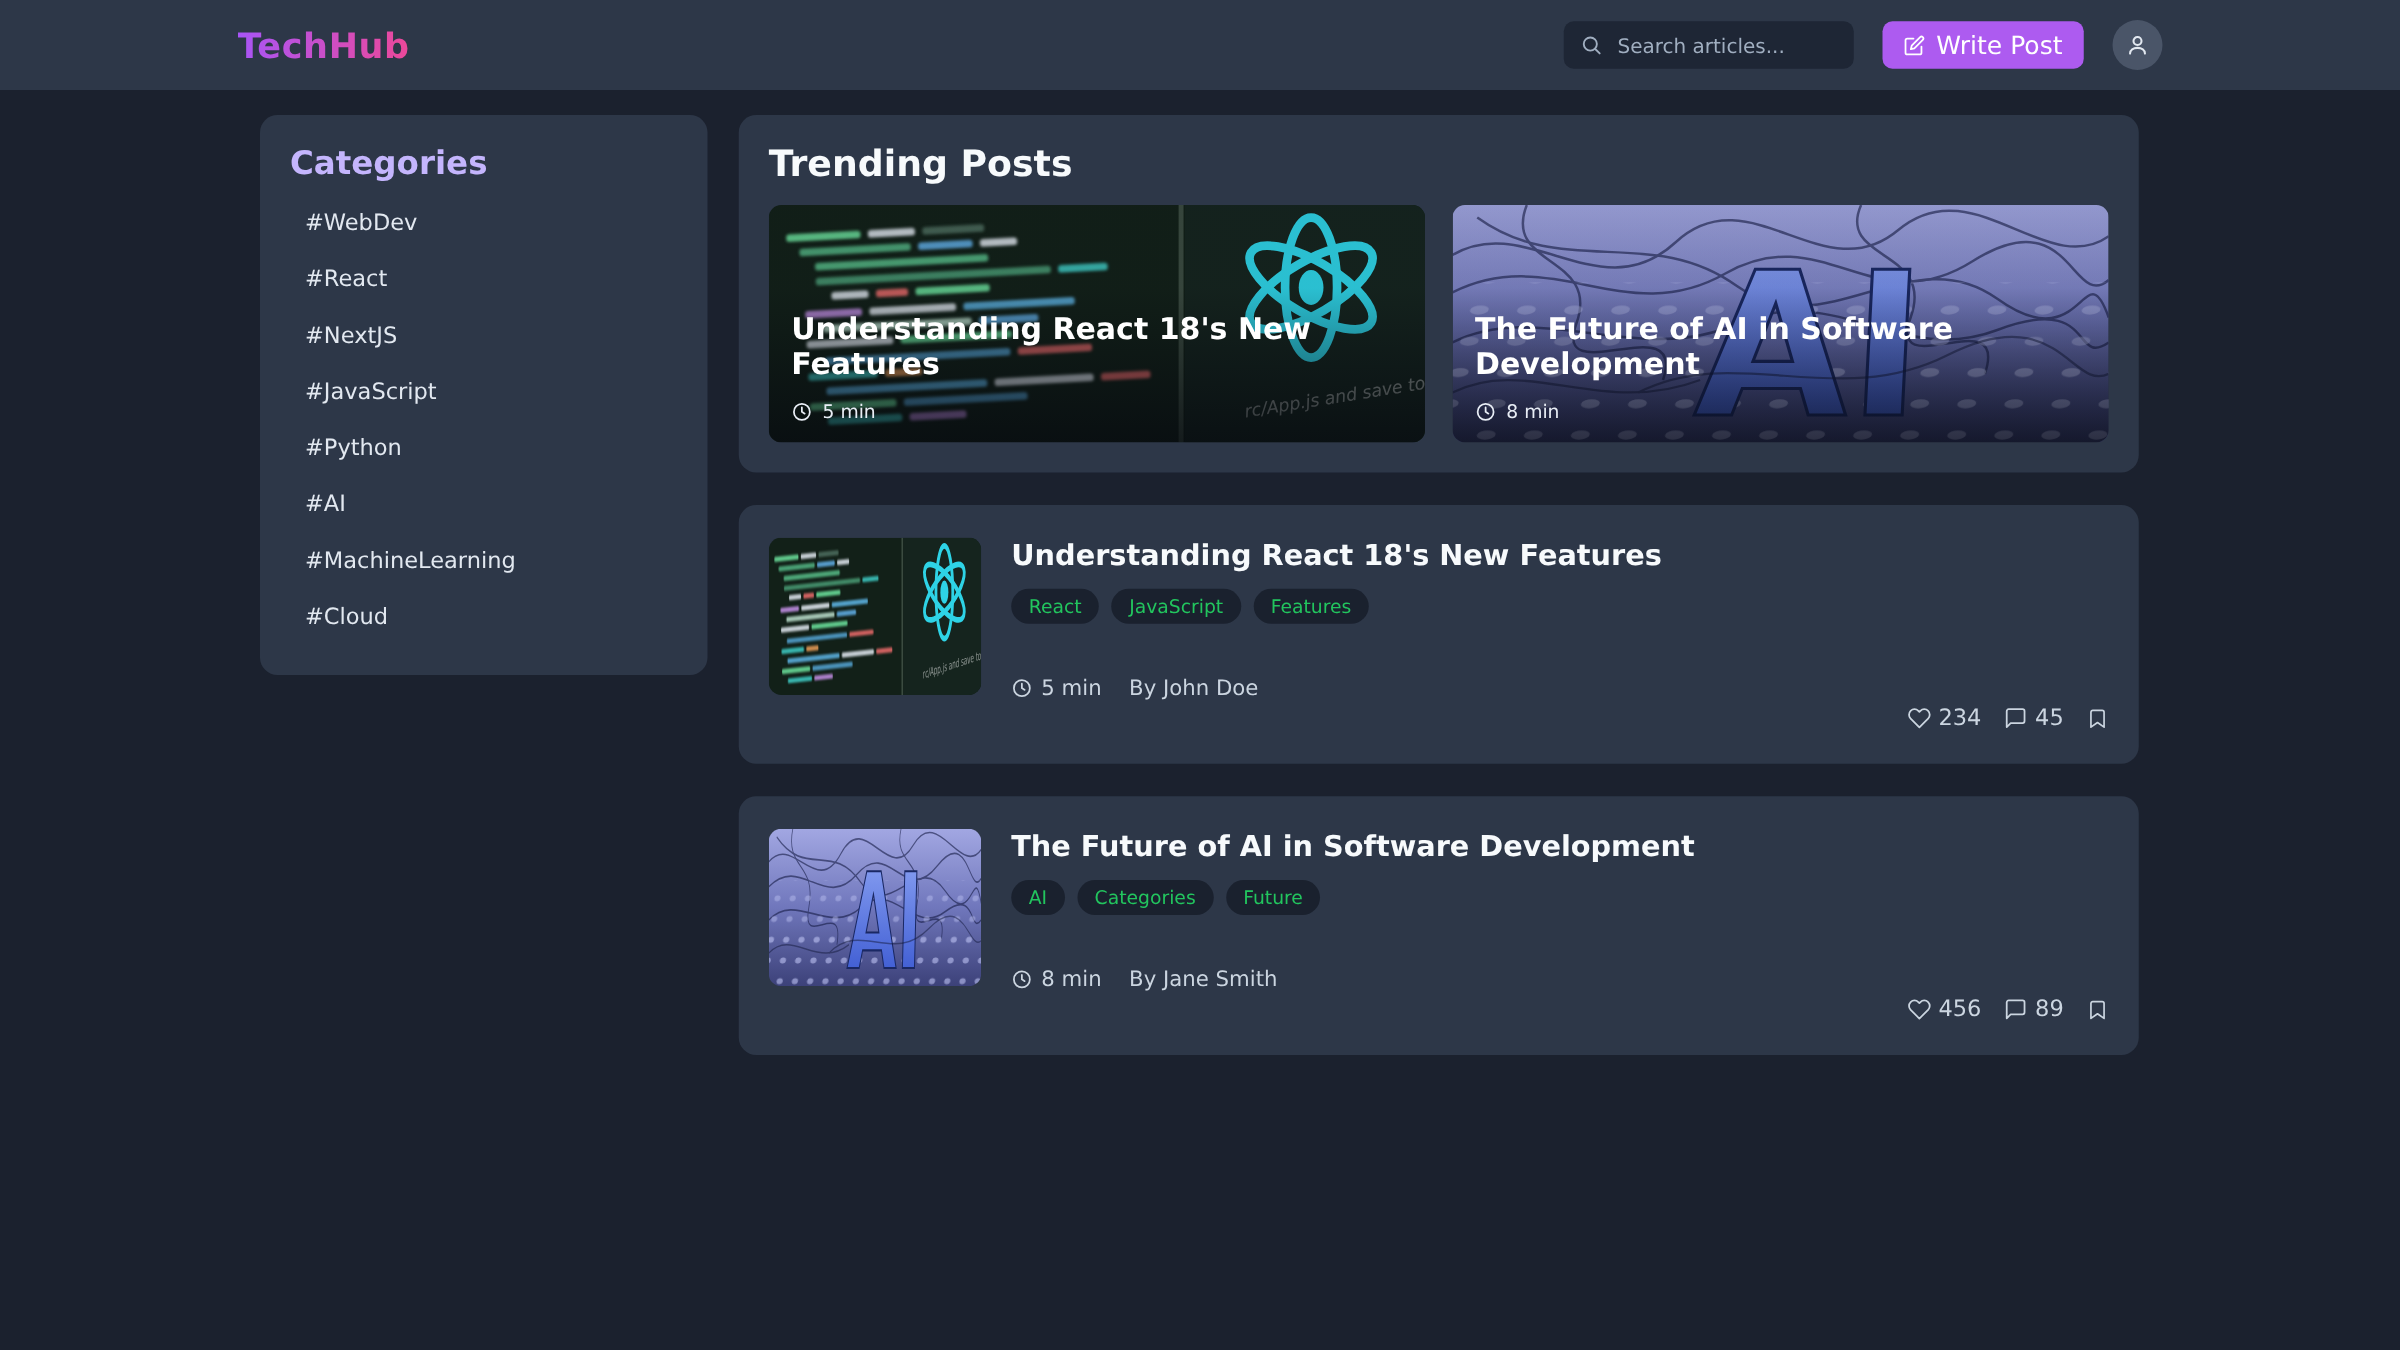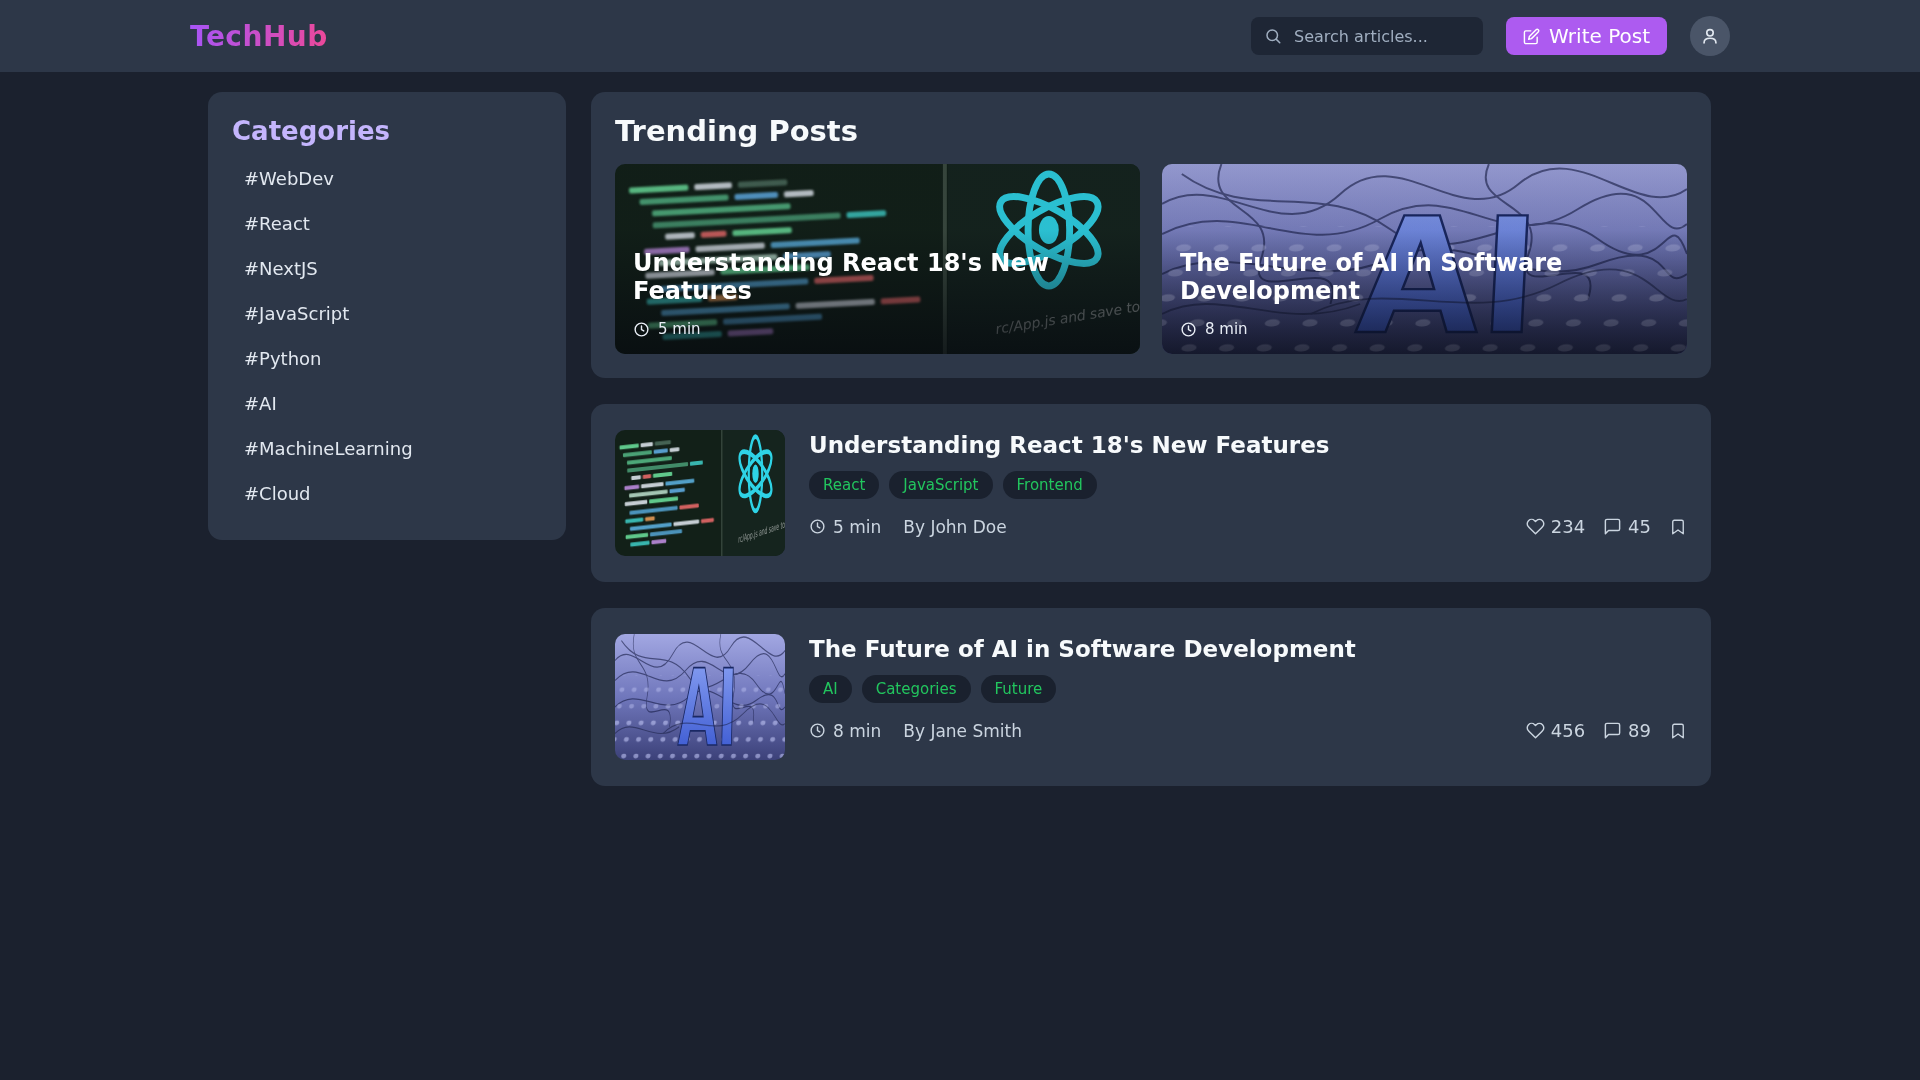--- a/index.html
+++ b/index.html
@@ -82,21 +82,21 @@
   .article-body { flex: 1; display: flex; flex-direction: column; min-width: 0; }
   .article-title { margin: 2px 0 13px; font-size: 23px; font-weight: bold; color: #F7FAFC; }
   .tag-row { display: flex; gap: 10px; margin-bottom: 15px; }
   .tag {
     background: #1A212E; border-radius: 999px; padding: 5px 14px;
     font-size: 15px; color: #22c55e; cursor: pointer; text-align: right;
   }
   .bottom-row { display: flex; align-items: center; justify-content: space-between; margin-top: 2px; }
   .meta-row { display: flex; align-items: center; gap: 22px; font-size: 17px; color: #CBD5E0; }
   .meta-item { display: flex; align-items: center; gap: 7px; }
-  .stats { display: flex; align-items: center; gap: 18px; font-size: 18px; color: #CBD5E0; }
+  .stats { display: flex; align-items: center; gap: 18px; font-size: 18px; color: #CBD5E0; margin-top: 48px; }
   .stat { display: flex; align-items: center; gap: 6px; cursor: pointer; }
   .icon { flex-shrink: 0; }
 </style>
 </head>
 <body>
 
 <svg width="0" height="0" style="position:absolute" aria-hidden="true">
   <defs>
     <filter id="codeblur">
         <feGaussianBlur stdDeviation="1.2"></feGaussianBlur>
@@ -267,21 +267,21 @@
       <div class="thumb">
         <svg preserveAspectRatio="none">
             <use href="#art-react"></use>
           </svg>
       </div>
       <div class="article-body">
         <h3 class="article-title">Understanding React 18's New Features</h3>
         <div class="tag-row">
           <span class="tag">React</span>
           <span class="tag">JavaScript</span>
-          <span class="tag">Frontend</span>
+          <span class="tag">Features</span>
         </div>
         <div class="bottom-row">
           <div class="meta-row">
             <span class="meta-item">
               <svg class="icon" width="17" height="17" viewBox="0 0 24 24" fill="none" stroke="currentColor" stroke-width="2" stroke-linecap="round">
                 <circle cx="12" cy="12" r="9"></circle>
                   <path d="M12 7v5l3.2 2"></path>
               </svg>
               <span>5 min</span>
             </span>

